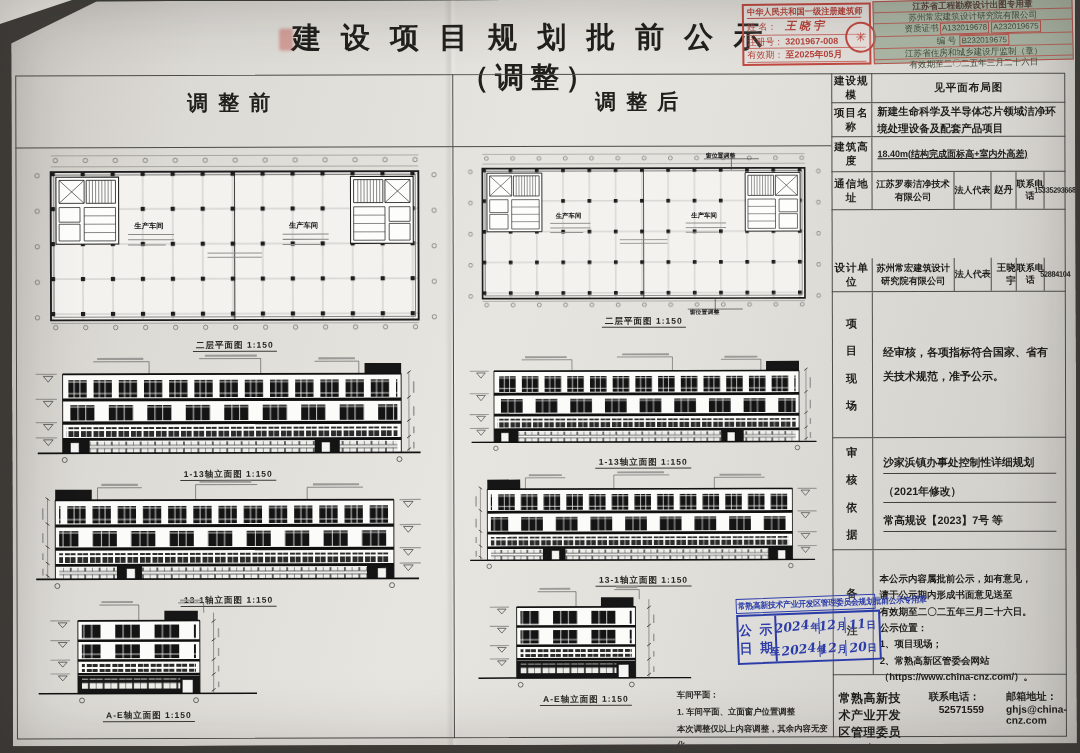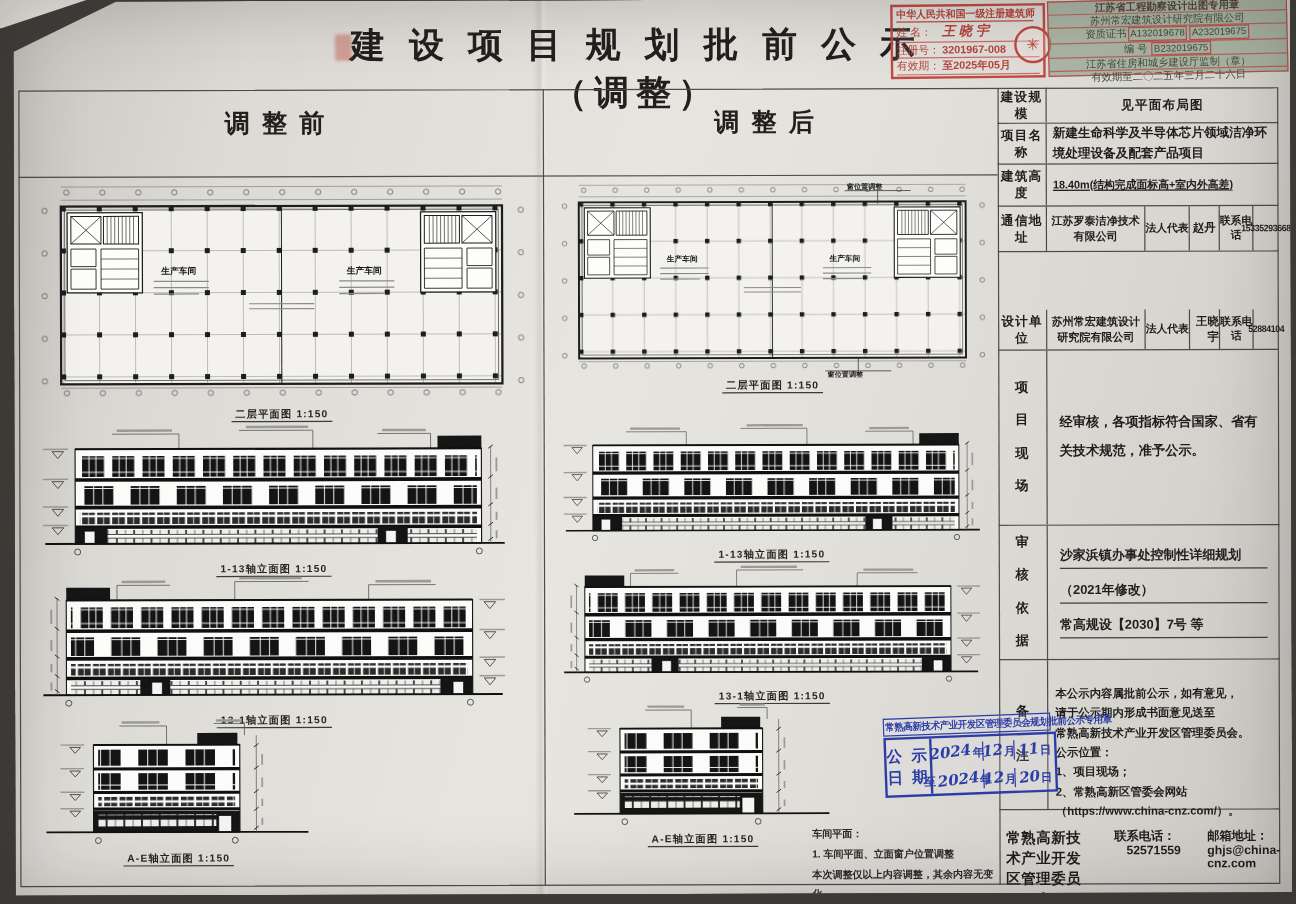--- a/index.html
+++ b/index.html
@@ -368,31 +368,31 @@
         </div>
       <div class="ival opinion">经审核，各项指标符合国家、省有关技术规范，准予公示。</div>
     </div>
     <div class="irow" style="flex:0 0 112px;">
       <div class="ilabel">
           <div class="vtext">审核依据</div>
         </div>
       <div class="ival basis">
         <div>沙家浜镇办事处控制性详细规划</div>
         <div>（2021年修改）</div>
-        <div>常高规设【2030】7号 等</div>
+        <div>常高规设【2023】7号 等</div>
       </div>
     </div>
     <div class="irow" style="flex:0 0 125px;">
       <div class="ilabel">
           <div class="vtext" style="line-height:3.4;">备注</div>
         </div>
       <div class="ival remark">
         <div>本公示内容属批前公示，如有意见，</div>
         <div>请于公示期内形成书面意见送至</div>
-        <div>常熟高新技术产业开发区管理委员会。</div>
+        <div>有效期至二〇二五年三月二十六日。</div>
         <div>公示位置：</div>
         <div>1、项目现场；</div>
         <div>2、常熟高新区管委会网站</div>
         <div>（https://www.china-cnz.com/）。</div>
       </div>
     </div>
     <div class="irow footrow" style="flex:1;">
       <div class="forg">常熟高新技术产业开发区管理委员会</div>
       <div class="fline"><span>联系电话：</span><span class="num">52571559</span></div>
       <div class="fline"><span>邮箱地址：</span><span>ghjs@china-cnz.com</span></div>

